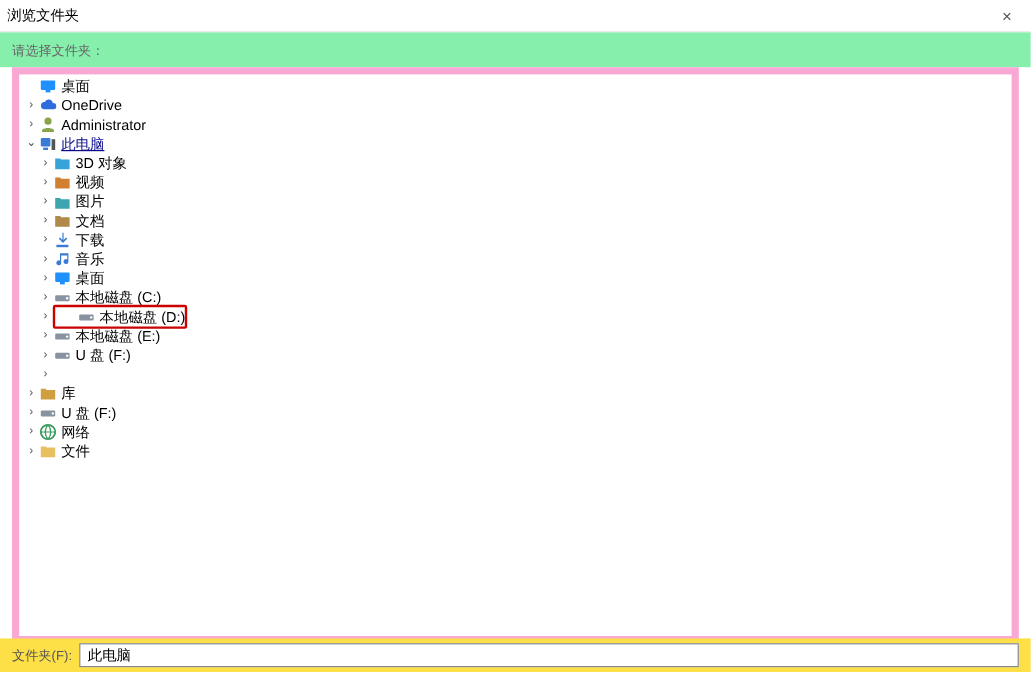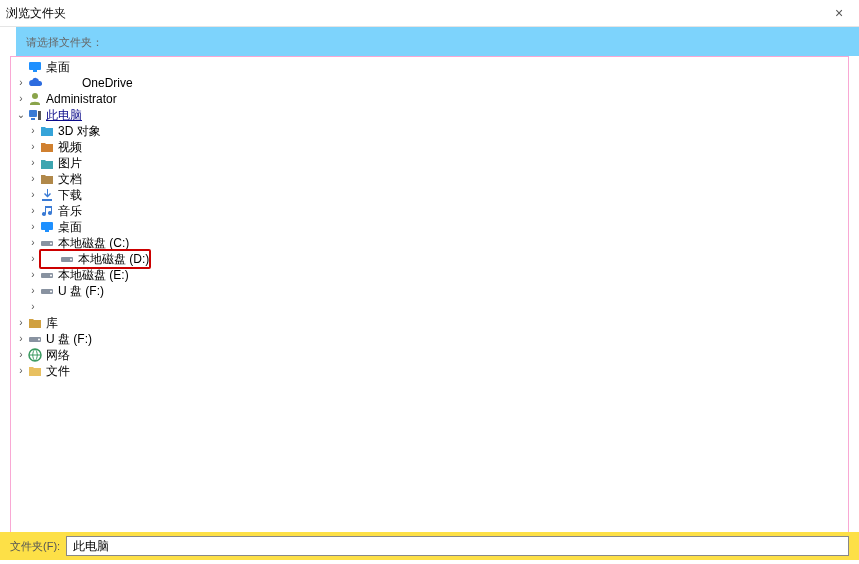--- a/index.html
+++ b/index.html
@@ -21,27 +21,26 @@
     padding: 13px 6px;
     background: #ffffff;
     border-bottom: 1px solid #e5e5e5;
   }
   .titlebar .title { flex: 1; font-size: 12px; }
   .titlebar .close {
     width: 28px; text-align: center; color: #555; font-size: 14px; cursor: pointer;
   }
   .header-area {
     padding: 8px 10px 6px 10px;
-    background: #7dd3fc;
-    margin-left: 16px;
+    background: #86efac;
   }
   .header-area .instr { color: #666; font-size: 11px; }
   .tree-container {
     margin: 0 10px;
-    border: 1px solid #f9a8d4;
+    border: 6px solid #f9a8d4;
     height: 480px;
     overflow: auto;
     background: #fff;
     padding: 2px 0;
   }
   .tree { list-style: none; margin: 0; padding: 0; }
   .tree .node {
     display: flex;
     align-items: center;
     height: 16px;
@@ -118,21 +117,21 @@
             <svg width="14" height="14" viewBox="0 0 14 14">
               <rect x="1" y="2" width="12" height="8" rx="1" fill="#1e90ff"></rect>
               <rect x="5" y="10" width="4" height="2" fill="#1e90ff"></rect>
             </svg>
           </span>
           <span class="label">桌面</span>
         </span>
       </div>
       <div class="node d0">
         <span class="expander">›</span>
-        <span style="display: inline-flex; align-items: flex-end; gap: 36px;">
+        <span style="display: inline-flex; align-items: flex-end;">
           <span class="icon">
             <svg width="14" height="14" viewBox="0 0 14 14">
               <path d="M4 9a3 3 0 0 1 .3-6A3.5 3.5 0 0 1 11 4a2.5 2.5 0 0 1 1 5H4z" fill="#2d6cdf"></path>
             </svg>
           </span>
           <span class="label">OneDrive</span>
         </span>
       </div>
       <div class="node d0">
         <span class="expander">›</span>

